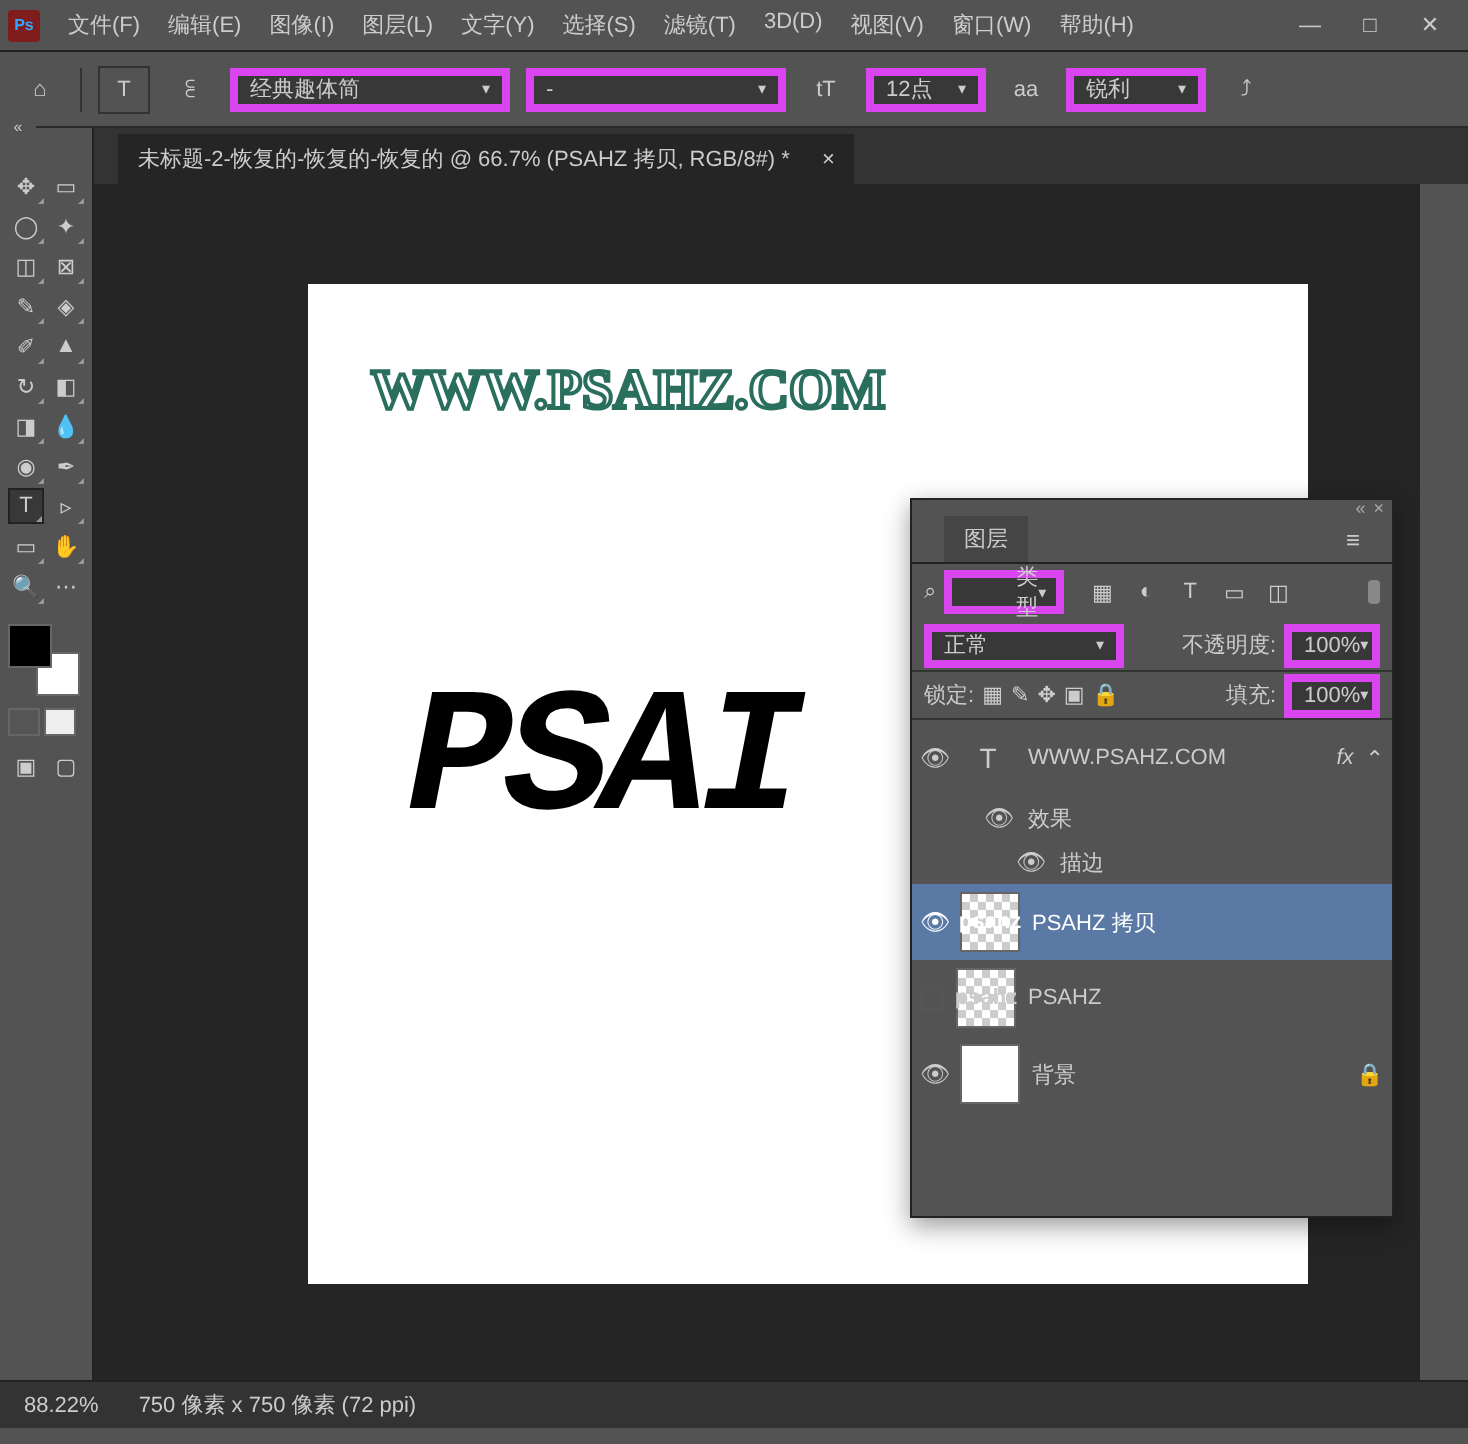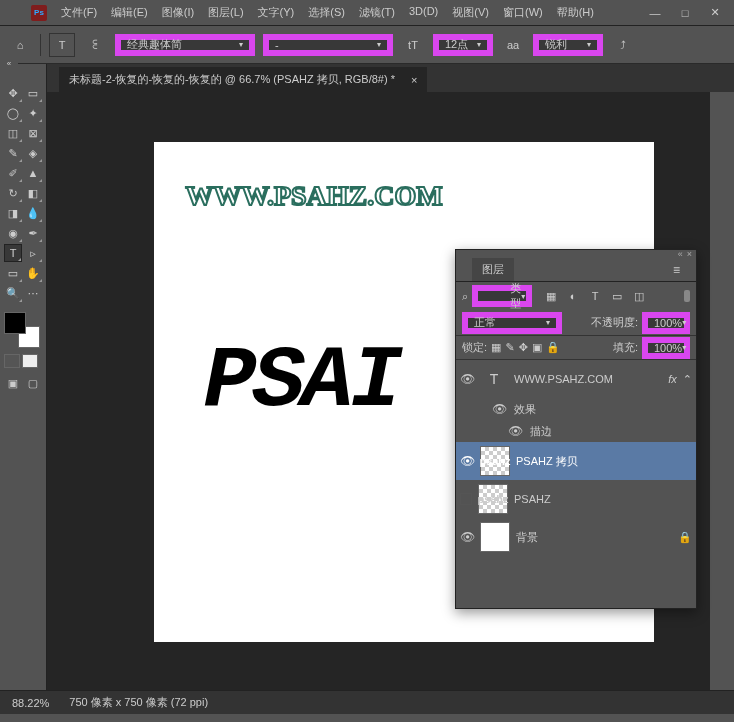--- a/index.html
+++ b/index.html
@@ -1,26 +1,26 @@
 <!DOCTYPE html>
 <html><head>
 <meta charset="utf-8">
 <style>
 *{margin:0;padding:0;box-sizing:border-box;font-family:"Microsoft YaHei",sans-serif;font-size:11px;color:#ccc;}
 body{background:#535353;width:734px;height:722px;overflow:hidden;position:relative;}
 .titlebar{height:26px;background:#535353;display:flex;align-items:center;padding:0 4px;border-bottom:1px solid #222;}
-.ps-logo{width:16px;height:16px;background:#7f1d1d;color:#31a8ff;font-size:8px;font-weight:bold;display:flex;align-items:center;justify-content:center;border-radius:2px;margin-right:8px;margin-left:27px;}
+.ps-logo{width:16px;height:16px;background:#7f1d1d;color:#31a8ff;font-size:8px;font-weight:bold;display:flex;align-items:center;justify-content:center;border-radius:2px;margin-right:8px;}
 .menu{display:flex;gap:2px;justify-content:center;}
 .menu-item{padding:3px 6px;cursor:default;}
 .winbtns{margin-left:auto;display:flex;}
 .winbtn{width:30px;height:22px;display:flex;align-items:center;justify-content:center;background:#535353;}
 .optbar{height:38px;background:#535353;display:flex;align-items:center;padding:0 8px;gap:8px;border-bottom:1px solid #2a2a2a;}
 .opt-icon{width:24px;height:24px;display:flex;align-items:center;justify-content:center;}
 .sep{width:1px;height:22px;background:#333;}
-.dd{background:#383838;border:6px solid #d946ef;height:22px;display:flex;align-items:center;padding:0 6px;position:relative;}
+.dd{background:#383838;border:4px solid #d946ef;height:22px;display:flex;align-items:center;padding:0 6px;position:relative;}
 .dd-arrow{margin-left:auto;font-size:8px;}
 .main{display:flex;height:626px;}
 .toolbar{width:47px;background:#535353;padding:4px;display:flex;flex-direction:column;gap:2px;border-right:1px solid #222;}
 .tool-row{display:flex;gap:2px;}
 .tool{width:18px;height:18px;display:flex;align-items:center;justify-content:center;cursor:default;position:relative;}
 .tool.active{background:#383838;border:1px solid #222;}
 .tool.dot::after{content:'';position:absolute;right:0;bottom:0;width:0;height:0;border-left:3px solid transparent;border-bottom:3px solid #999;}
 .colors{margin-top:8px;position:relative;width:36px;height:36px;}
 .color-fg{position:absolute;width:22px;height:22px;background:#000;border:1px solid #666;top:0;left:0;}
 .color-bg{position:absolute;width:22px;height:22px;background:#fff;border:1px solid #666;bottom:0;right:0;}

